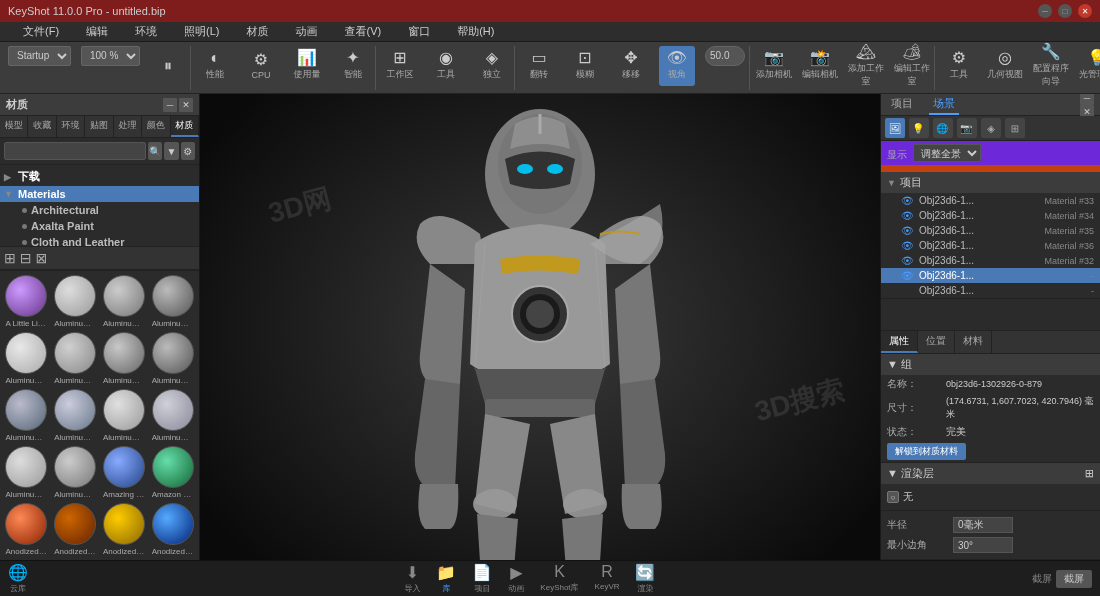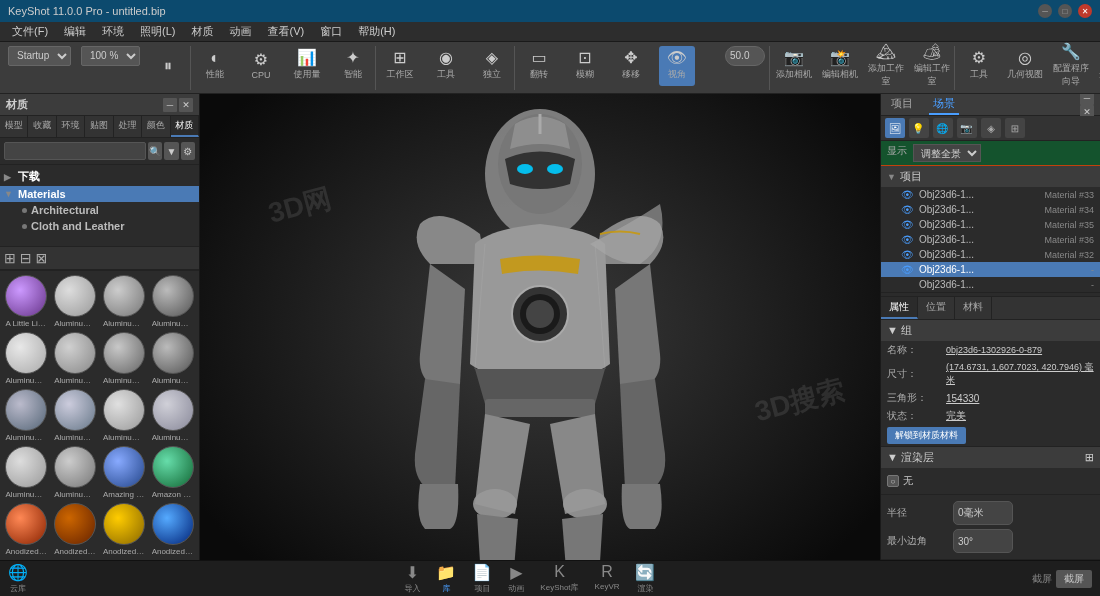--- a/index.html
+++ b/index.html
@@ -1,38 +1,38 @@
 <!DOCTYPE html>
 <html><head>
   <meta charset="utf-8">
   <style>
     * { box-sizing: border-box; margin: 0; padding: 0; }
     body { font-family: 'Microsoft YaHei', Arial, sans-serif; font-size: 11px; background: #2b2b2b; color: #ccc; overflow: hidden; width: 1100px; height: 596px; }
 
     
-    #titlebar { background: #0c4a6e; height: 22px; display: flex; align-items: center; padding: 0 8px; justify-content: space-between; }
+    #titlebar { background: #7f1d1d; height: 22px; display: flex; align-items: center; padding: 0 8px; justify-content: space-between; }
     #titlebar .win-controls { display: flex; gap: 6px; }
     #titlebar .win-btn { width: 14px; height: 14px; border-radius: 50%; border: none; cursor: pointer; font-size: 8px; display: flex; align-items: center; justify-content: center; }
     .win-btn.min { background: #555; color: #aaa; }
     .win-btn.max { background: #555; color: #aaa; }
     .win-btn.close { background: #c0392b; color: #fff; }
 
     
     #menubar { background: #2d2d2d; height: 20px; display: flex; align-items: center; padding: 0 4px; border-bottom: 1px solid #1a1a1a; }
-    .menu-item { padding: 2px 8px; color: #ccc; font-size: 11px; cursor: pointer; white-space: nowrap; }
+    .menu-item { padding: 2px 8px; color: #ccc; font-size: 11px; cursor: pointer; white-space: nowrap; margin-left: 11px; }
 
     
     #toolbar { background: #3c3c3c; height: 52px; display: flex; align-items: center; padding: 2px 4px; border-bottom: 1px solid #222; gap: 2px; overflow: hidden; }
     .toolbar-group { display: flex; gap: 10px; padding: 0 4px; border-right: 1px solid #555; height: 44px; }
     .toolbar-group:last-child { border-right: none; }
     .tb-btn { display: flex; flex-direction: column; align-items: center; justify-content: center; width: 36px; height: 40px; background: transparent; border: none; cursor: pointer; color: #ccc; font-size: 9px; gap: 2px; border-radius: 3px; }
     .tb-btn .icon { font-size: 16px; line-height: 1; }
     .tb-btn .label { font-size: 9px; color: #aaa; }
     .tb-select { background: #555; color: #ccc; border: 1px solid #666; padding: 2px 4px; font-size: 10px; height: 20px; border-radius: 2px; }
-    .tb-input { background: #555; color: #ccc; border: 1px solid #666; padding: 2px 4px; font-size: 10px; height: 20px; width: 40px; border-radius: 10px; margin-left: 20px; }
+    .tb-input { background: #555; color: #ccc; border: 1px solid #666; padding: 2px 4px; font-size: 10px; height: 20px; width: 40px; border-radius: 10px; }
     .tb-active { background: #4a7ab5; }
 
     
     #main { display: flex; height: calc(596px - 22px - 20px - 52px - 36px); }
 
     
     #left-panel { width: 200px; background: #2b2b2b; border-right: 1px solid #1a1a1a; display: flex; flex-direction: column; }
     #left-panel-header { background: #3c3c3c; height: 22px; display: flex; align-items: center; justify-content: space-between; padding: 0 6px; border-bottom: 1px solid #222; }
     #left-panel-header .panel-title { color: #ccc; font-size: 11px; font-weight: bold; }
     #left-panel-header .panel-btns { display: flex; gap: 2px; }
@@ -94,40 +94,40 @@
 
     
     #right-bottom { background: #2b2b2b; border-top: 1px solid #222; }
     .prop-tabs { display: flex; background: #333; border-bottom: 1px solid #222; }
     .prop-tab { padding: 3px 8px; font-size: 10px; color: #aaa; cursor: pointer; border-right: 1px solid #222; }
     .prop-tab.active { background: #2b2b2b; color: #fff; border-bottom: 2px solid #4a7ab5; }
     .prop-section { border-bottom: 1px solid #222; }
     .prop-section-header { background: #3c3c3c; padding: 3px 6px; color: #ccc; font-size: 11px; display: flex; align-items: center; justify-content: space-between; cursor: pointer; }
     .prop-row { display: flex; align-items: center; padding: 2px 6px; gap: 4px; }
     .prop-label { color: #aaa; font-size: 10px; width: 55px; flex-shrink: 0; }
-    .prop-value { color: #ccc; font-size: 10px; flex: 1; text-decoration: underline; }
+    .prop-value { color: #ccc; font-size: 10px; flex: 1; }
     .prop-btn { background: #4a7ab5; border: none; color: #fff; padding: 2px 8px; font-size: 9px; cursor: pointer; border-radius: 2px; }
-    .prop-input { background: #444; border: 1px solid #555; color: #ccc; padding: 1px 4px; font-size: 10px; width: 60px; height: 24px; border-radius: 5px; }
+    .prop-input { background: #444; border: 1px solid #555; color: #ccc; padding: 1px 4px; font-size: 10px; width: 60px; height: 16px; border-radius: 0; }
 
     
     #bottombar { height: 36px; background: #1e1e1e; border-top: 1px solid #111; display: flex; align-items: center; justify-content: space-between; padding: 0 8px; }
     #bottom-icons { display: flex; gap: 16px; align-items: center; }
     .bottom-icon { display: flex; flex-direction: column; align-items: center; cursor: pointer; color: #888; font-size: 8px; gap: 1px; }
     .bottom-icon .icon { font-size: 16px; }
     .bottom-icon.active { color: #4a9eff; }
     #bottom-center { display: flex; gap: 16px; }
     #bottom-right { display: flex; align-items: center; gap: 4px; color: #888; font-size: 10px; }
 
     
     ::-webkit-scrollbar { width: 6px; height: 6px; }
     ::-webkit-scrollbar-track { background: #2b2b2b; }
     ::-webkit-scrollbar-thumb { background: #555; border-radius: 3px; }
 
     
-    .right-show-row { display: flex; align-items: flex-start; gap: 6px; padding: 3px 6px; background: #14532d; border-bottom: 1px solid #c2410c; }
+    .right-show-row { display: flex; align-items: flex-end; gap: 6px; padding: 3px 6px; background: #6d28d9; border-bottom: 7px solid #c2410c; }
     .right-show-label { color: #aaa; font-size: 10px; }
     .right-show-select { background: #444; border: 1px solid #555; color: #ccc; font-size: 10px; padding: 1px 3px; height: 18px; }
 
     .lilac-thumb .thumb-img { background: radial-gradient(circle at 35% 35%, #cc99ff, #663388); }
     .alum2-thumb .thumb-img { background: radial-gradient(circle at 35% 35%, #ddd, #999); }
     .alum3-thumb .thumb-img { background: radial-gradient(circle at 35% 35%, #ccc, #777); }
     .alum4-thumb .thumb-img { background: radial-gradient(circle at 35% 35%, #bbb, #555); }
     .alum5-thumb .thumb-img { background: radial-gradient(circle at 35% 35%, #e8e8e8, #aaa); }
     .alum6-thumb .thumb-img { background: radial-gradient(circle at 35% 35%, #d0d0d0, #888); }
     .alum7-thumb .thumb-img { background: radial-gradient(circle at 35% 35%, #c8c8c8, #666); }
@@ -309,20 +309,23 @@
         <div class="tree-item root">
           <span class="arrow">▶</span>下载
         </div>
         <div class="tree-item root selected">
           <span class="arrow">▼</span>Materials
         </div>
         <div class="tree-subitem">
           <span class="dot"></span>Architectural
         </div>
         <div class="tree-subitem">
+          <span class="dot"></span>Axalta Paint
+        </div>
+        <div class="tree-subitem">
           <span class="dot"></span>Cloth and Leather
         </div>
 
       </div>
     </div>
     <div style="padding: 3px 4px; background: #333; border-top: 1px solid #222; border-bottom: 1px solid #222; display: flex; gap: 4px;">
       <span style="color:#aaa;font-size:14px;cursor:pointer;">⊞</span>
       <span style="color:#aaa;font-size:14px;cursor:pointer;">⊟</span>
       <span style="color:#aaa;font-size:14px;cursor:pointer;">⊠</span>
     </div>
@@ -569,24 +572,20 @@
         <div class="prop-section-header">
           <span>▼ 组</span>
         </div>
         <div class="prop-row">
           <span class="prop-label">名称：</span>
           <span class="prop-value" style="font-size:9px;">0bj23d6-1302926-0-879</span>
         </div>
         <div class="prop-row">
           <span class="prop-label">尺寸：</span>
           <span class="prop-value" style="font-size:9px;">(174.6731, 1,607.7023, 420.7946) 毫米</span>
-        </div>
-        <div class="prop-row">
-          <span class="prop-label">三角形：</span>
-          <span class="prop-value">154330</span>
         </div>
         <div class="prop-row">
           <span class="prop-label">状态：</span>
           <span class="prop-value">完美</span>
         </div>
         <div class="prop-row">
           <button class="prop-btn">解锁到材质材料</button>
         </div>
       </div>
 

